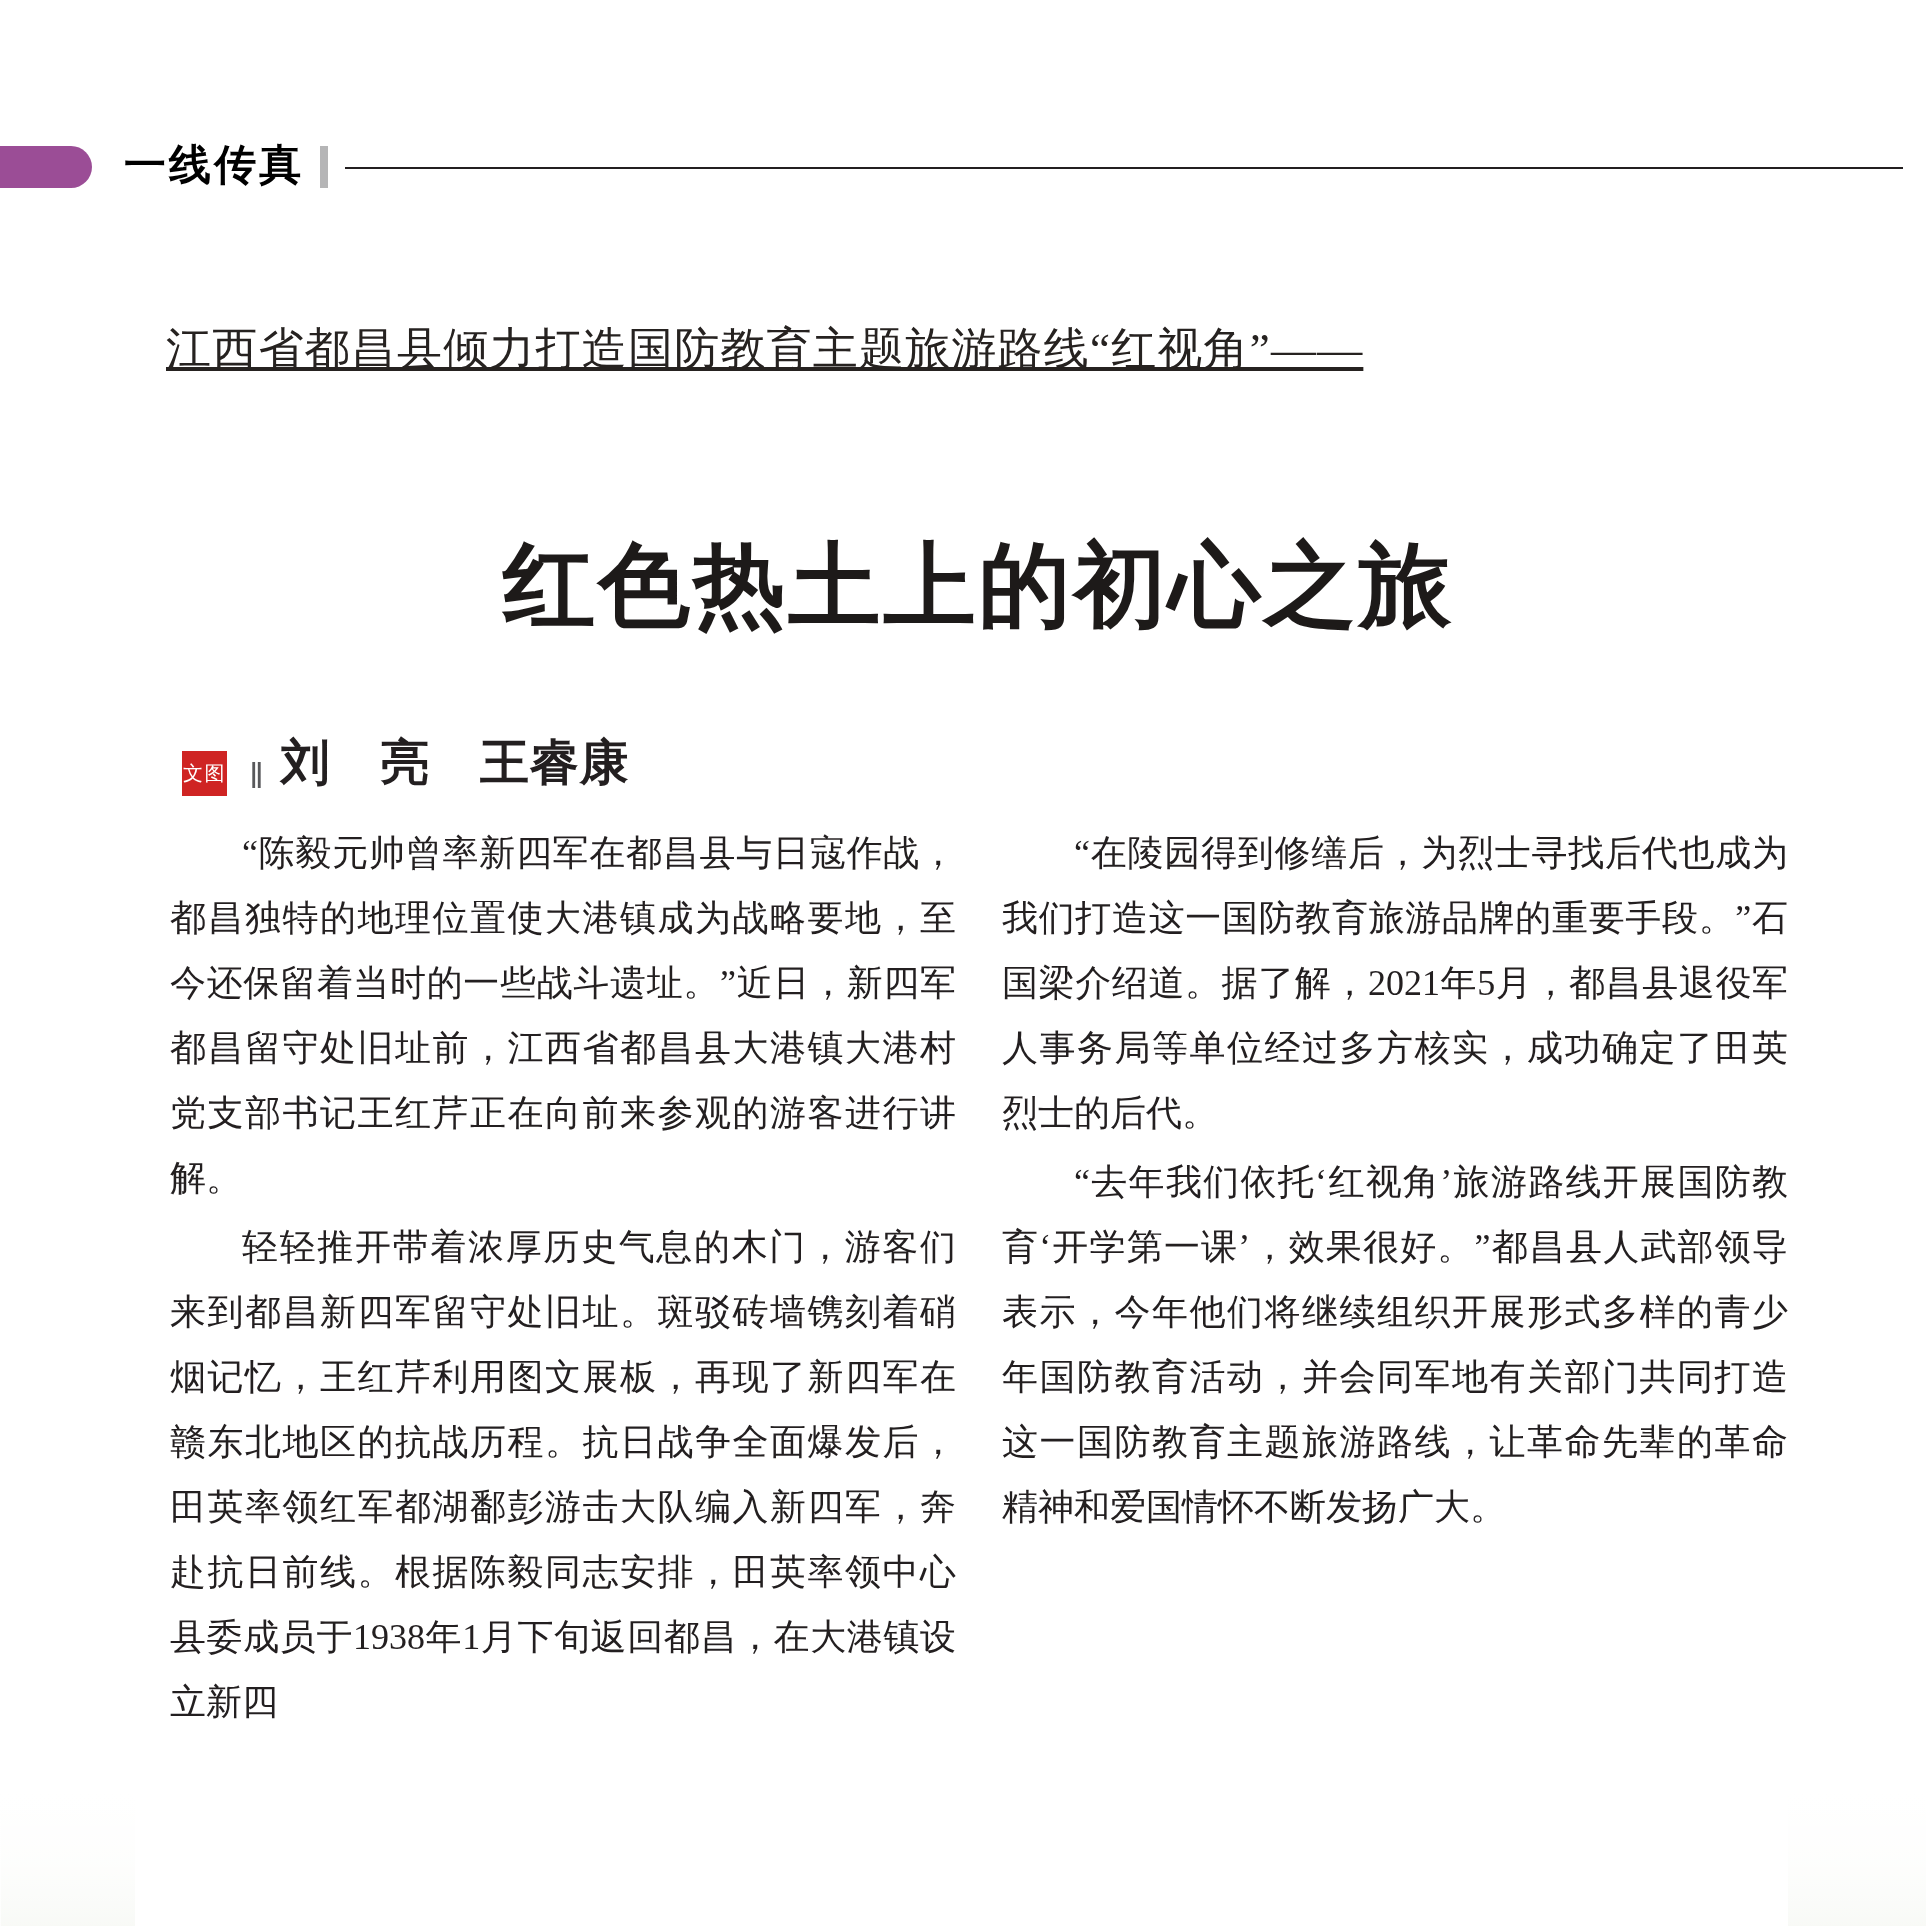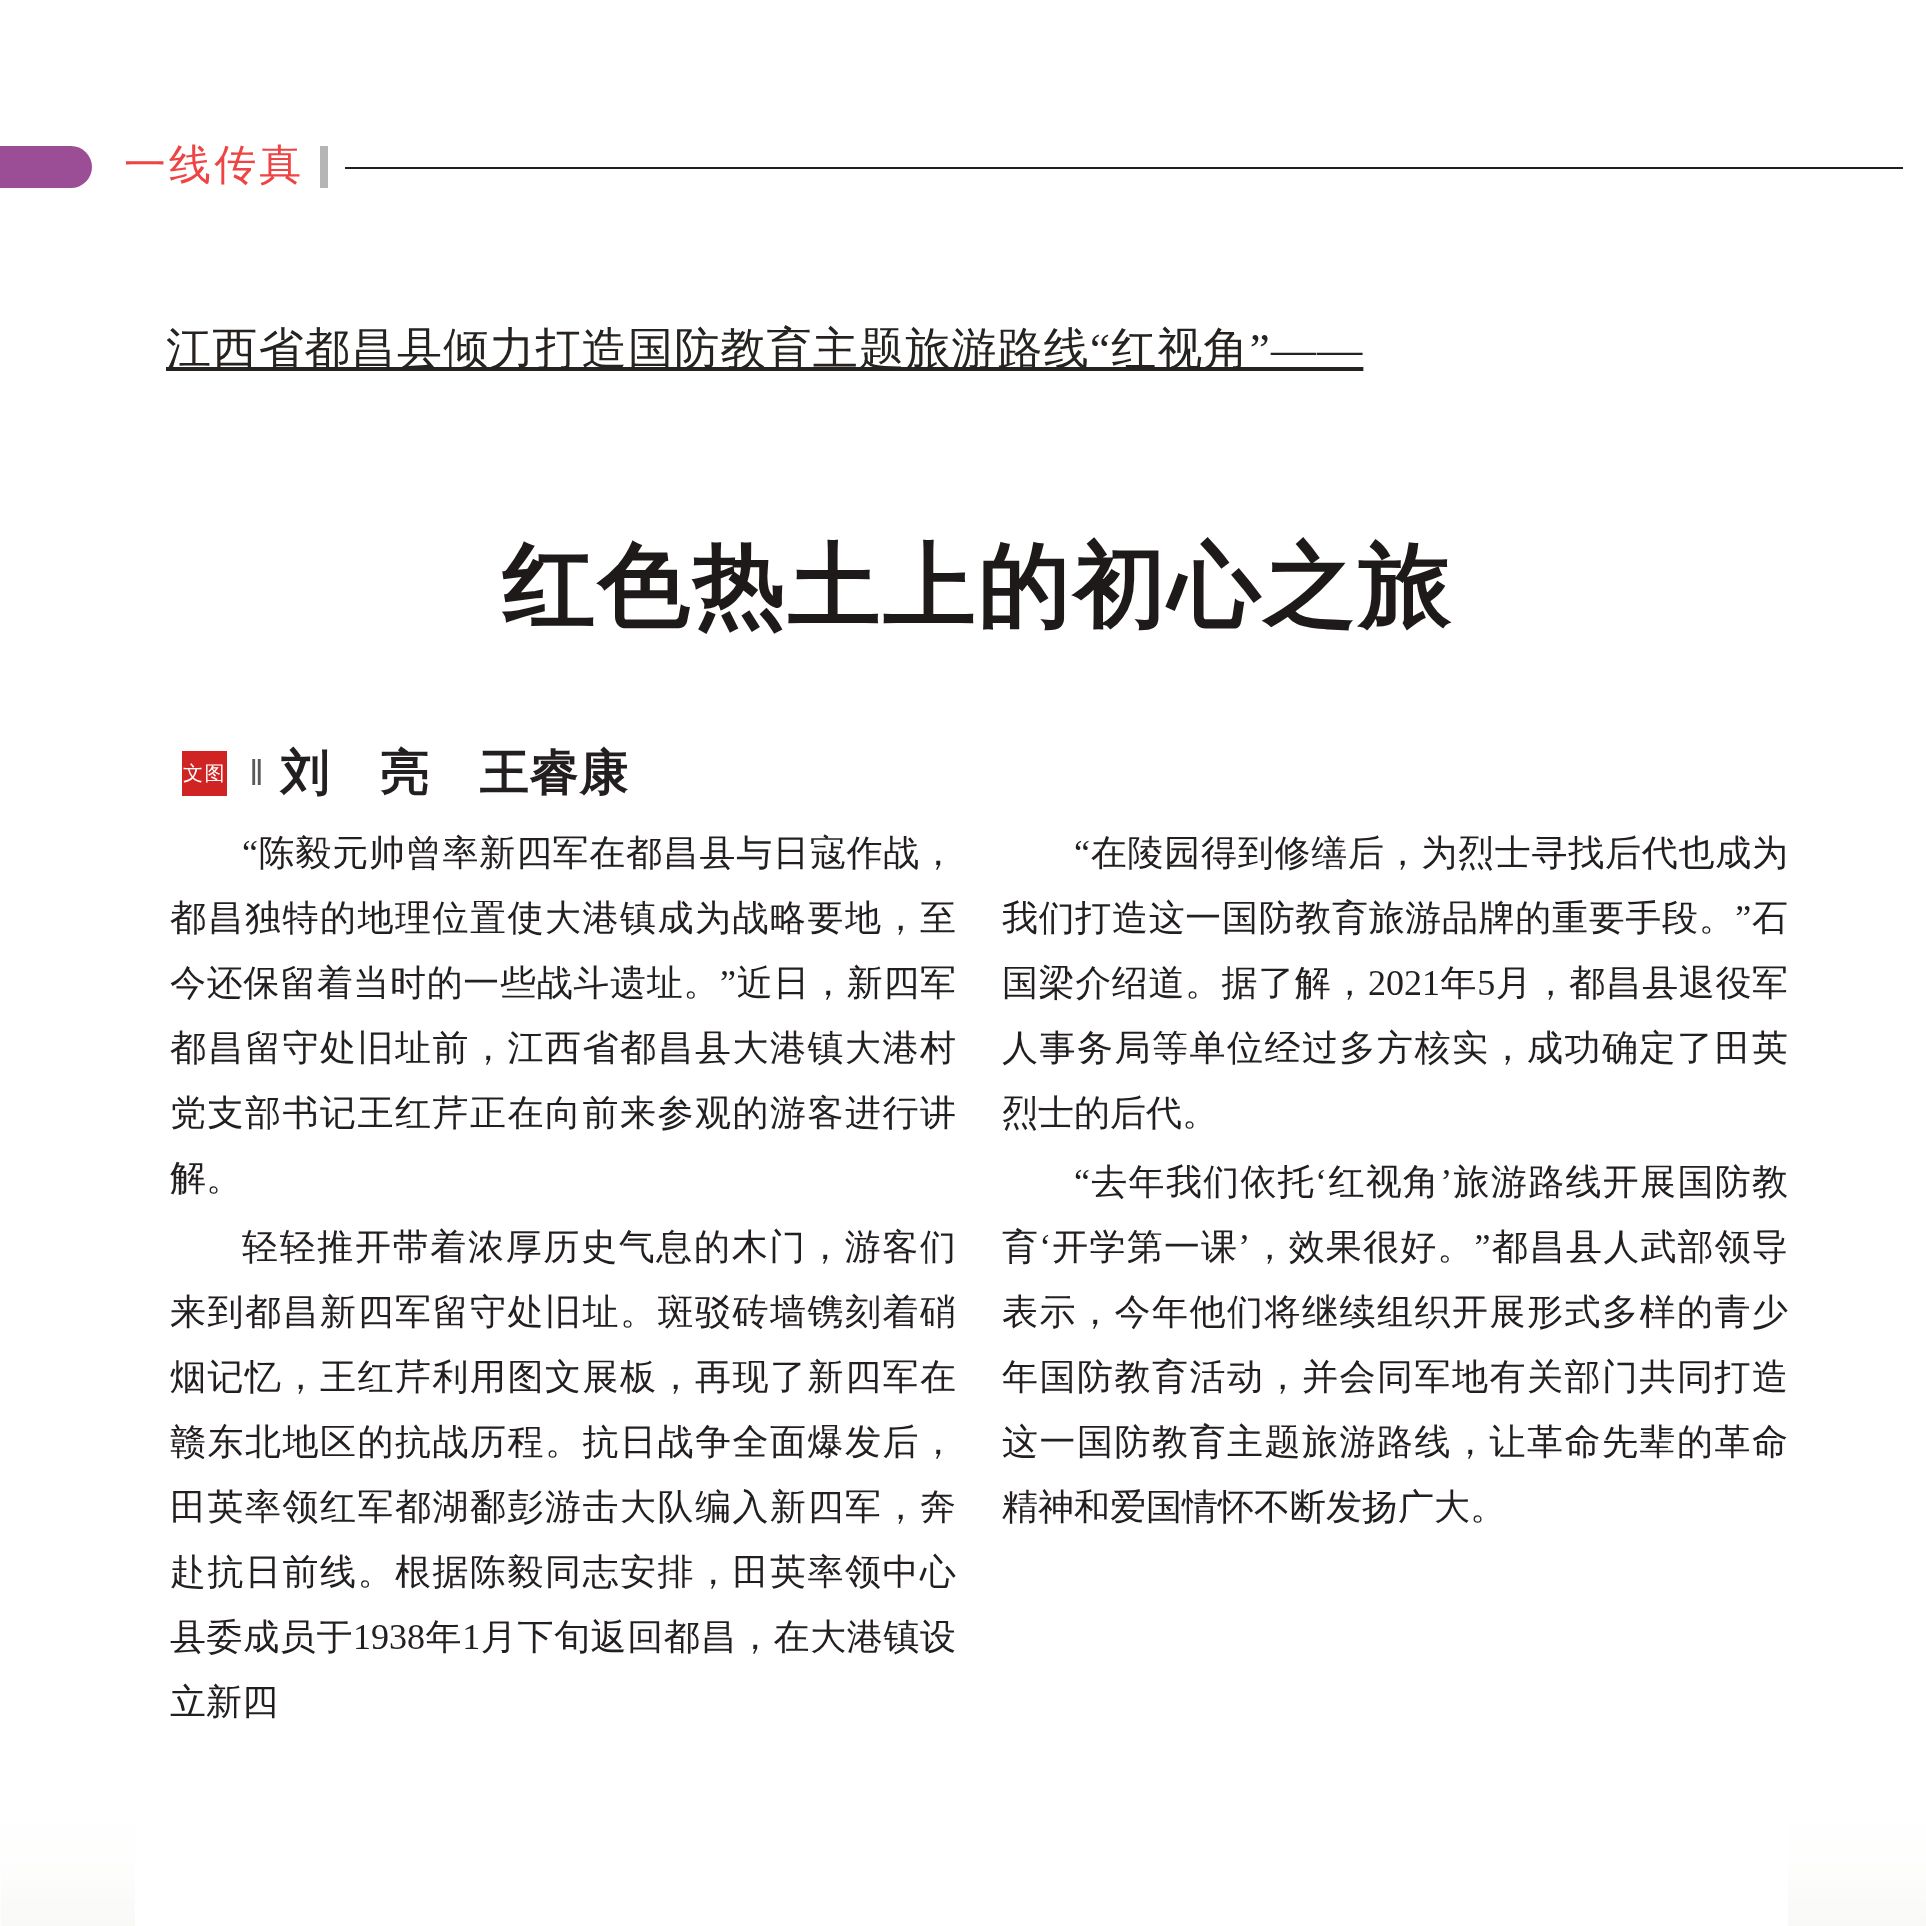--- a/index.html
+++ b/index.html
@@ -4,31 +4,31 @@
 <style>
   html,body{margin:0;padding:0;background:#ffffff;}
   #page{position:relative;width:1957px;height:2594px;background:#ffffff;overflow:hidden;
         font-family:"Liberation Serif","DejaVu Serif",serif;color:#231f20;}
 
   
   .header-tab{position:absolute;left:0;top:146px;width:92px;height:42px;
               background:#9b4d96;border-radius:0 21px 21px 0;}
   .header-label{position:absolute;left:124px;top:142px;height:46px;line-height:46px;
                 font-family:"Liberation Sans","DejaVu Sans",sans-serif;
-                font-weight:normal;font-size:42px;letter-spacing:3.1px;color:#ef4444;}
+                font-weight:bold;font-size:42px;letter-spacing:3.1px;color:#000000;}
   .header-divider{position:absolute;left:320px;top:146px;width:7.7px;height:42px;background:#b5b5b6;}
   .header-rule{position:absolute;left:345px;top:167px;width:1558px;height:2.3px;background:#231f20;}
 
   
   .kicker{position:absolute;left:166px;top:319px;width:1626px;
           font-size:45px;letter-spacing:1.2px;color:#262220;font-family:"Liberation Serif","DejaVu Serif",serif;text-decoration:underline;}
   .article-title{position:absolute;left:0;top:524px;width:1957px;text-align:center;
                  font-family:"Liberation Sans","DejaVu Sans",sans-serif;font-weight:900;
                  font-size:92px;letter-spacing:3.1px;color:#1d1a19;}
-  .byline{position:absolute;left:182px;top:750px;height:46px;display:flex;align-items:center;}
+  .byline{position:absolute;left:182px;top:750px;height:46px;display:flex;align-items:flex-end;}
   .byline-tag{display:inline-block;width:45px;height:45px;background:#cf2423;color:#ffffff;
               font-family:"Liberation Serif","DejaVu Serif",serif;
               font-size:20px;line-height:45px;text-align:center;letter-spacing:1.5px;}
   .byline-sep{margin:0 17px 0 22.3px;font-size:35px;color:#58595b;font-family:"Liberation Sans","DejaVu Sans",sans-serif;}
   .byline-authors{font-family:"Liberation Sans","DejaVu Sans",sans-serif;font-weight:bold;
                   font-size:49px;color:#231f20;letter-spacing:0.8px;}
 
   
   .col{position:absolute;top:817px;width:794px;font-size:36px;line-height:65px;
        text-align:justify;color:#231f20;z-index:6;}

